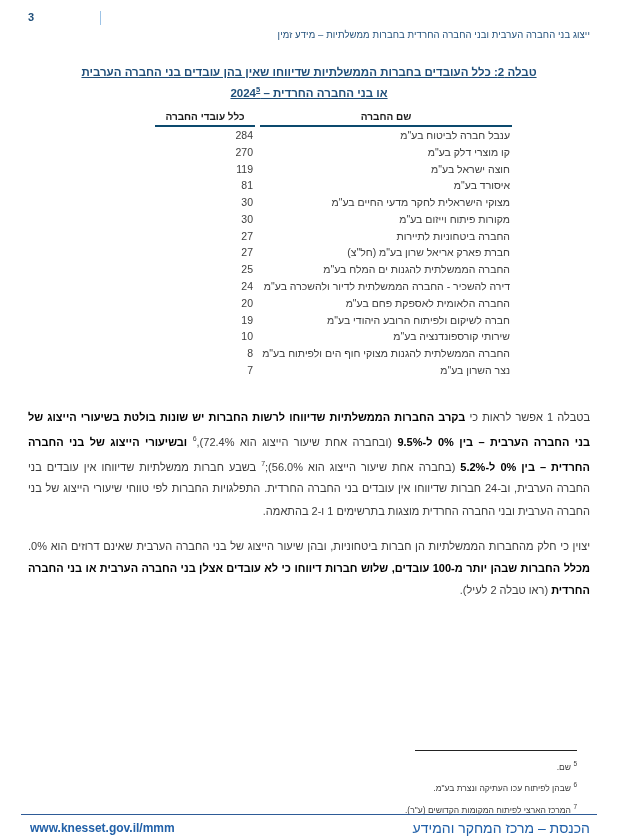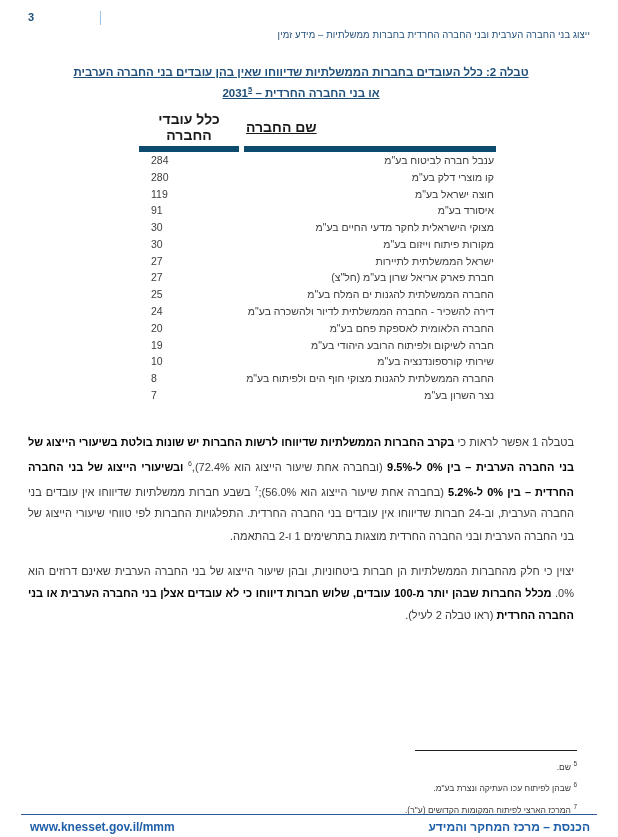--- a/index.html
+++ b/index.html
@@ -15,118 +15,118 @@
     position:absolute; right:28px; top:3px;
     font-size:9.5px; color:#1F4E79; letter-spacing:.1px;margin-top:16px;
   }
   .page-num {
     position:absolute; left:28px; top:1px;
     font-size:11px; font-weight:bold; color:#1F4E79; direction:ltr;
   }
   .hdr-bar { position:absolute; left:100px; top:1px; width:1px; height:14px; background:#9DC3E6; }
 
   
-  .content { position:absolute; top:64px; left:0; right:16px; }
+  .content { position:absolute; top:64px; left:0; right:0; }
   .tbl-title {
     text-align:center; color:#1F4E79; font-weight:bold;
     font-size:11.5px; line-height:17px;
   }
   .tbl-title .line { text-decoration:underline; display:block; }
   .tbl-title sup { font-size:7.5px; text-decoration:underline; }
 
   table.companies {
     margin:7px 101px 0 auto;
     width:367px;
     border-collapse:separate; border-spacing:5px 0;
     direction:rtl;
   }
   table.companies th {
-    font-size:14px; font-weight:bold; color:#1a1a1a;
-    border-bottom:6px solid #0c4a6e; padding:2px 2px 3px;
+    font-size:10px; font-weight:bold; color:#1a1a1a;
+    border-bottom:2px solid #0c4a6e; padding:2px 2px 3px;
   }
-  table.companies th.name { text-align:left; width:252px;text-decoration:underline; }
+  table.companies th.name { text-align:center; width:252px; }
   table.companies th.num  { text-align:center; width:100px; }
   table.companies td {
     font-size:10.5px; color:#3d3d3d; padding:2.2px 2px 1.6px; line-height:13px;
     white-space:nowrap;
   }
   table.companies td.name { text-align:right; }
-  table.companies td.num  { padding-left:12px; direction:ltr;margin-top:23px; }
+  table.companies td.num  { text-align:right; padding-left:12px; direction:ltr;margin-top:23px; }
 
   .para {
     margin:27px 28px 0 28px;
     font-size:11px; line-height:22.2px; color:#3B3B3B;
     text-align:justify;
   }
   .para.second { margin-top:13px; }
   .para .b { font-weight:bold; color:#000000; }
   .para sup { font-size:7px; color:#3B3B3B; }
 
   
   .footnotes { position:absolute; top:750px; right:41px; left:28px; }
   .fn-sep { width:162px; border-top:1.2px solid #222222; margin-bottom:4px; }
   .fn { font-size:8.5px; color:#3B3B3B; line-height:17.5px; text-align:right; }
   .fn sup { font-size:6.5px; }
 
   
   .footer-rule { position:absolute; top:814px; left:21px; right:21px; border-top:1.5px solid #2E5B97; }
   .footer { position:absolute; top:820px; left:30px; right:28px; display:flex; justify-content:space-between; align-items:center; }
-  .footer .org { font-size:12px; font-weight:bold; color:#2160A8; }
+  .footer .org { font-size:14px; font-weight:normal; color:#2160A8; }
   .footer .url { font-size:12px; font-weight:bold; color:#2160A8; direction:ltr; }
 </style>
 </head>
 <body>
 
 <div class="hdr">
   <div class="running-title">ייצוג בני החברה הערבית ובני החברה החרדית בחברות ממשלתיות – מידע זמין</div>
   <div class="hdr-bar"></div>
   <div class="page-num">3</div>
 </div>
 
 <div class="content">
 
   <div class="tbl-title">
     <span class="line">טבלה 2: כלל העובדים בחברות הממשלתיות שדיווחו שאין בהן עובדים בני החברה הערבית</span>
-    <span class="line"><span>או בני החברה החרדית – 2031</span><sup>5</sup></span>
+    <span class="line"><span>או בני החברה החרדית – 2024</span><sup>5</sup></span>
   </div>
 
   <table class="companies">
     <thead>
       <tr>
         <th class="name">שם החברה</th>
         <th class="num">כלל עובדי החברה</th>
       </tr>
     </thead>
     <tbody>
         <tr>
           <td class="name">ענבל חברה לביטוח בע"מ</td>
           <td class="num">284</td>
         </tr>
         <tr>
           <td class="name">קו מוצרי דלק בע"מ</td>
-          <td class="num">280</td>
+          <td class="num">270</td>
         </tr>
         <tr>
           <td class="name">חוצה ישראל בע"מ</td>
           <td class="num">119</td>
         </tr>
         <tr>
           <td class="name">איסורד בע"מ</td>
-          <td class="num">91</td>
+          <td class="num">81</td>
         </tr>
         <tr>
           <td class="name">מצוקי הישראלית לחקר מדעי החיים בע"מ</td>
           <td class="num">30</td>
         </tr>
         <tr>
           <td class="name">מקורות פיתוח וייזום בע"מ</td>
           <td class="num">30</td>
         </tr>
         <tr>
-          <td class="name">ישראל הממשלתית לתיירות</td>
+          <td class="name">החברה ביטחוניות לתיירות</td>
           <td class="num">27</td>
         </tr>
         <tr>
           <td class="name">חברת פארק אריאל שרון בע"מ (חל"צ)</td>
           <td class="num">27</td>
         </tr>
         <tr>
           <td class="name">החברה הממשלתית להגנות ים המלח בע"מ</td>
           <td class="num">25</td>
         </tr>

